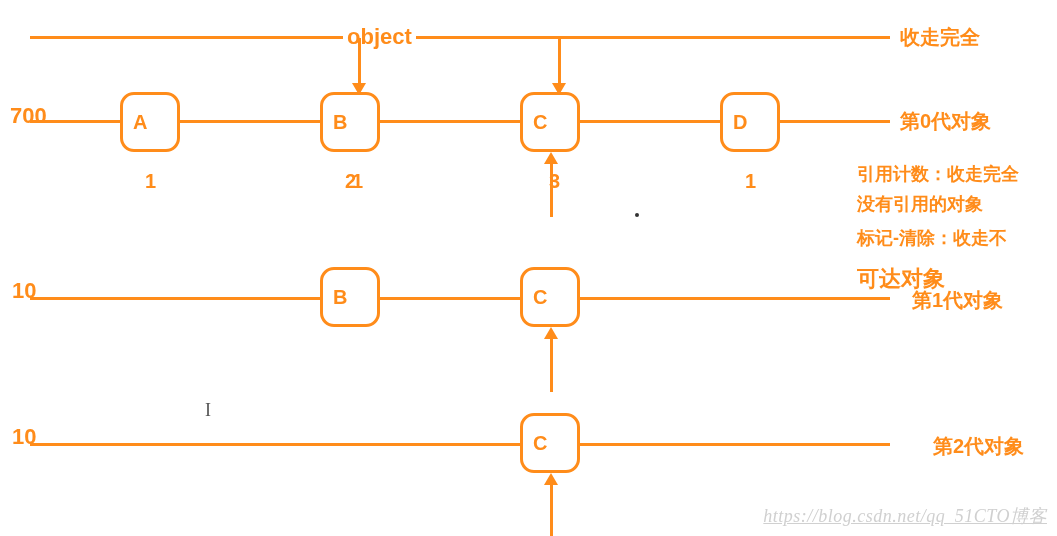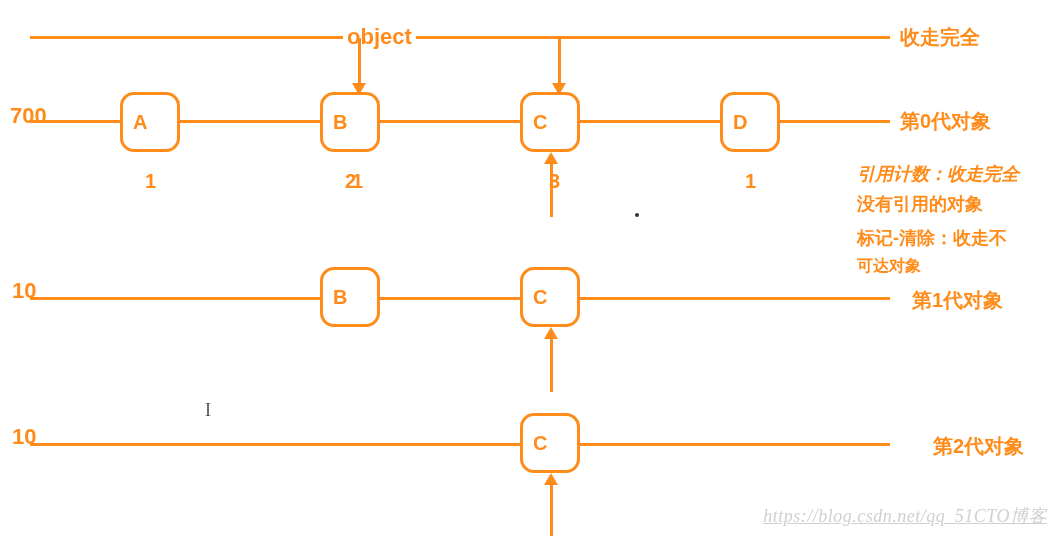--- a/index.html
+++ b/index.html
@@ -152,24 +152,24 @@
 
 <div class="label" style="left:900px; top:108px;">第0代对象</div>
 
 <div class="arrow-up" style="left:550px; top:152px;">
   <div class="head" style="top:0;"></div>
   <div class="shaft" style="top:10px; height:55px;"></div>
 </div>
 
 <div class="dot" style="left:635px; top:213px;"></div>
 
-<div class="label" style="left:857px; top:162px; font-size:18px;font-style:italic;">引用计数：收走完全</div>
+<div class="label" style="left:857px; top:162px; font-size:18px;">引用计数：收走完全</div>
 <div class="label" style="left:857px; top:192px; font-size:18px;">没有引用的对象</div>
 <div class="label" style="left:857px; top:226px; font-size:18px;">标记-清除：收走不</div>
-<div class="label" style="left:857px; top:256px; font-size:16px;font-family:Liberation Mono, monospace;">可达对象</div>
+<div class="label" style="left:857px; top:264px; font-size:22px;font-family:Liberation Mono, monospace;">可达对象</div>
 
 <div class="threshold" style="left:12px; top:278px;">10</div>
 <div class="hline" style="left:30px; top:297px; width:860px;"></div>
 
 <div class="box" style="left:320px; top:267px;">
     <span>B</span>
   </div>
 <div class="box" style="left:520px; top:267px;">
     <span>C</span>
   </div>

